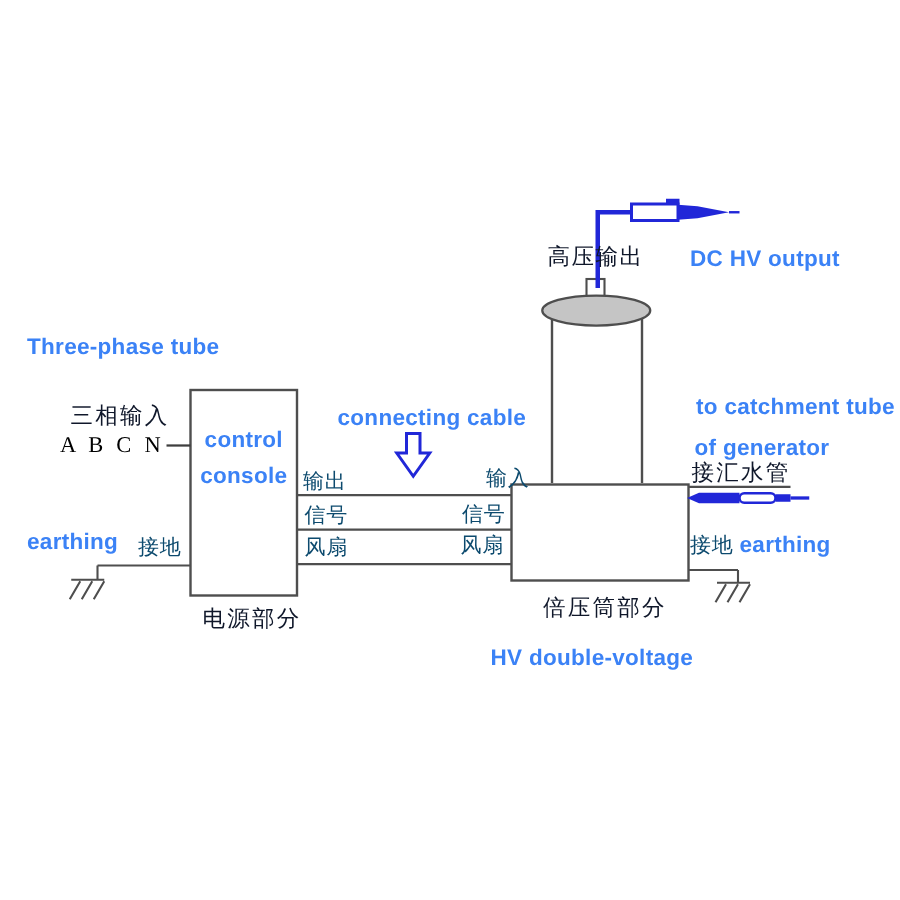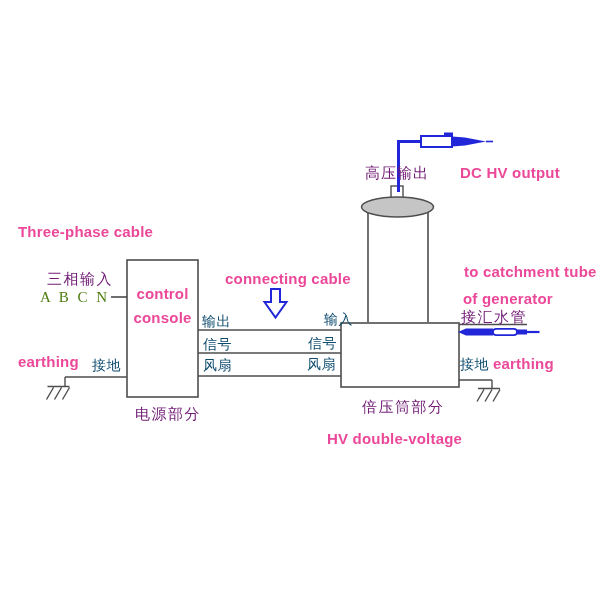--- a/index.html
+++ b/index.html
@@ -2,24 +2,24 @@
 <html><head>
 <meta charset="utf-8">
 <style>
   html,body{margin:0;padding:0;background:#ffffff;}
   #stage{
     position:relative;width:600px;height:600px;background:#ffffff;overflow:hidden;
     font-family:"Liberation Sans","DejaVu Sans",sans-serif;
   }
   #diagram-svg{position:absolute;left:0;top:0;width:600px;height:600px;}
   .lbl{position:absolute;white-space:nowrap;line-height:1.1;}
-  .cn{color:#701a75;font-size:15px;letter-spacing:1.5px;font-family:Liberation Sans, sans-serif;}
+  .cn{color:#0f172a;font-size:15px;letter-spacing:1.5px;font-family:Liberation Mono, monospace;}
   .cn-sm{color:#0c4a6e;font-size:14px;letter-spacing:0.5px;font-family:"DejaVu Sans",sans-serif;}
-  .blue{color:#ec4899;font-weight:bold;font-size:15px;letter-spacing:0.2px;}
-  .serif{color:#4d7c0f;font-size:15px;letter-spacing:2.5px;font-family:"Liberation Serif","DejaVu Serif",serif;}
+  .blue{color:#3b82f6;font-weight:bold;font-size:15px;letter-spacing:0.2px;}
+  .serif{color:#000000;font-size:15px;letter-spacing:2.5px;font-family:"Liberation Serif","DejaVu Serif",serif;}
   .center-box{text-align:center;}
 </style>
 </head>
 <body>
 
 <div id="stage">
 
   <svg id="diagram-svg" viewBox="0 0 600 600">
 
     <rect x="127" y="260" width="71" height="137" fill="#ffffff" stroke="#4e4e4e" stroke-width="1.6"></rect>
@@ -63,21 +63,21 @@
     <g>
       <polygon points="458,332 466,328.5 493,328.5 493,335.5 466,335.5" fill="#2127d8"></polygon>
       <rect x="493" y="328.8" width="24" height="6.4" rx="3.2" fill="#ffffff" stroke="#2127d8" stroke-width="1.7"></rect>
       <rect x="517" y="329.5" width="10" height="5" fill="#2127d8"></rect>
       <line x1="527" y1="332" x2="539.5" y2="332" stroke="#2127d8" stroke-width="2.2"></line>
     </g>
 
     <polygon points="271,289 280,289 280,302 286.5,302 275.5,317.5 264.5,302 271,302" fill="#ffffff" stroke="#2127d8" stroke-width="2"></polygon>
   </svg>
 
-  <div class="lbl blue" style="left:18px;top:224px;">Three-phase cable</div>
+  <div class="lbl blue" style="left:18px;top:224px;">Three-phase tube</div>
 
   <div class="lbl cn" style="left:47px;top:271px;">三相输入</div>
 
   <div class="lbl serif" style="left:40px;top:289px;">A B C N</div>
 
   <div class="lbl blue center-box" style="left:127px;top:286px;width:71px;">control</div>
   <div class="lbl blue center-box" style="left:127px;top:310px;width:71px;">console</div>
 
   <div class="lbl blue" style="left:225px;top:271px;">connecting cable</div>
 

